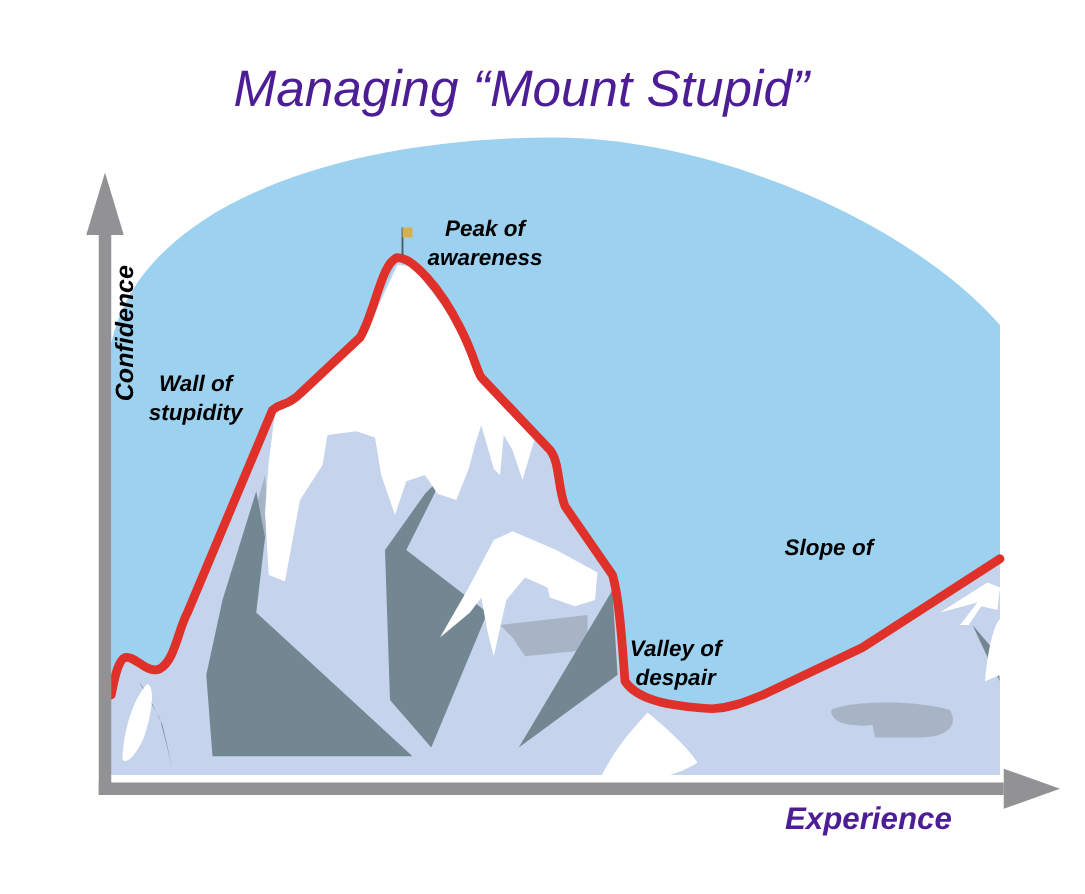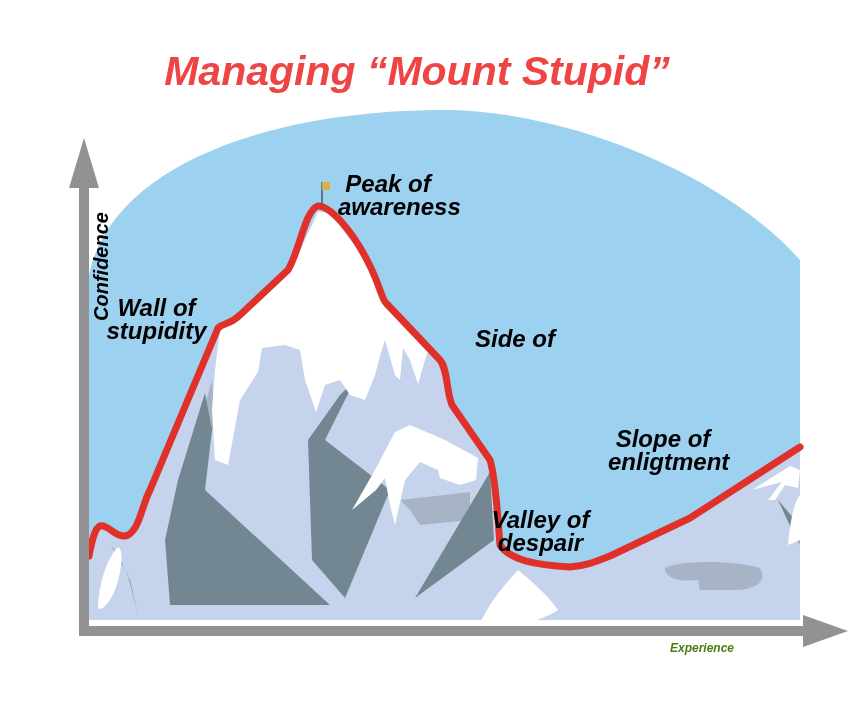--- a/index.html
+++ b/index.html
@@ -1,35 +1,35 @@
 <!DOCTYPE html>
 <html><head>
   <meta charset="utf-8">
   <style>
     html, body { margin: 0; padding: 0; background: #ffffff; }
     body { width: 868px; height: 715px; position: relative; overflow: hidden; font-family: "Liberation Sans", sans-serif; }
     .title {
       position: absolute; left: 0; top: 48px; width: 762px; text-align: center;
-      font-family: "Liberation Sans", sans-serif; font-weight: bold; font-style: italic;
-      font-size: 41px; color: #ef4444; letter-spacing: 0px;
+      font-family: "Liberation Sans", sans-serif; font-weight: normal; font-style: italic;
+      font-size: 41px; color: #4c1d95; letter-spacing: 0px;
     }
     .title span { display: inline-block; transform: translateX(36px); }
     svg.scene { position: absolute; left: 0; top: 0; }
     .lbl {
       position: absolute; font-family: "Liberation Sans", sans-serif; font-weight: bold; font-style: italic;
-      font-size: 24px; line-height: 23px; color: #000; text-align: center; white-space: nowrap;
+      font-size: 18px; line-height: 23px; color: #000; text-align: center; white-space: nowrap;
     }
     .axis-y {
       position: absolute; left: 36px; top: 255px; transform: rotate(-90deg); transform-origin: center;
       font-family: "Liberation Sans", sans-serif; font-weight: bold; font-style: italic; font-size: 20px; color: #000;
       width: 130px; text-align: center;
     }
     .axis-x {
-      position: absolute; left: 670px; top: 641px; font-family: "Liberation Sans", sans-serif;
-      font-weight: bold; font-style: italic; font-size: 12px; color: #4d7c0f;
+      position: absolute; left: 628px; top: 641px; font-family: "Liberation Sans", sans-serif;
+      font-weight: bold; font-style: italic; font-size: 25px; color: #4c1d95;
     }
   </style>
 </head>
 <body>
 
 <div class="title"><span>Managing “Mount Stupid”</span></div>
 
 <svg class="scene" width="868" height="715" viewBox="0 0 868 715">
 
   <path d="M89,275 C110,170 260,110 445,110 C560,110 720,170 800,260 L800,620 L89,620 Z" fill="#9dd1f0"></path>
@@ -76,24 +76,22 @@
   <div>Wall of</div>
   <div>stupidity</div>
 </div>
 
 <div class="lbl" style="left:338px; top:172px; width:100px;">
   <div>Peak of</div>
   <div>awareness</div>
 </div>
 
 <div class="lbl" style="left:460px; top:327px; width:110px;">
-  <div>Side of</div>
 </div>
 
 <div class="lbl" style="left:488px; top:508px; width:105px;font-style:italic;">
   <div>Valley of</div>
   <div>despair</div>
 </div>
 
 <div class="lbl" style="left:608px; top:427px; width:110px;">
   <div>Slope of</div>
-  <div>enligtment</div>
 </div>
 
 </body></html>

